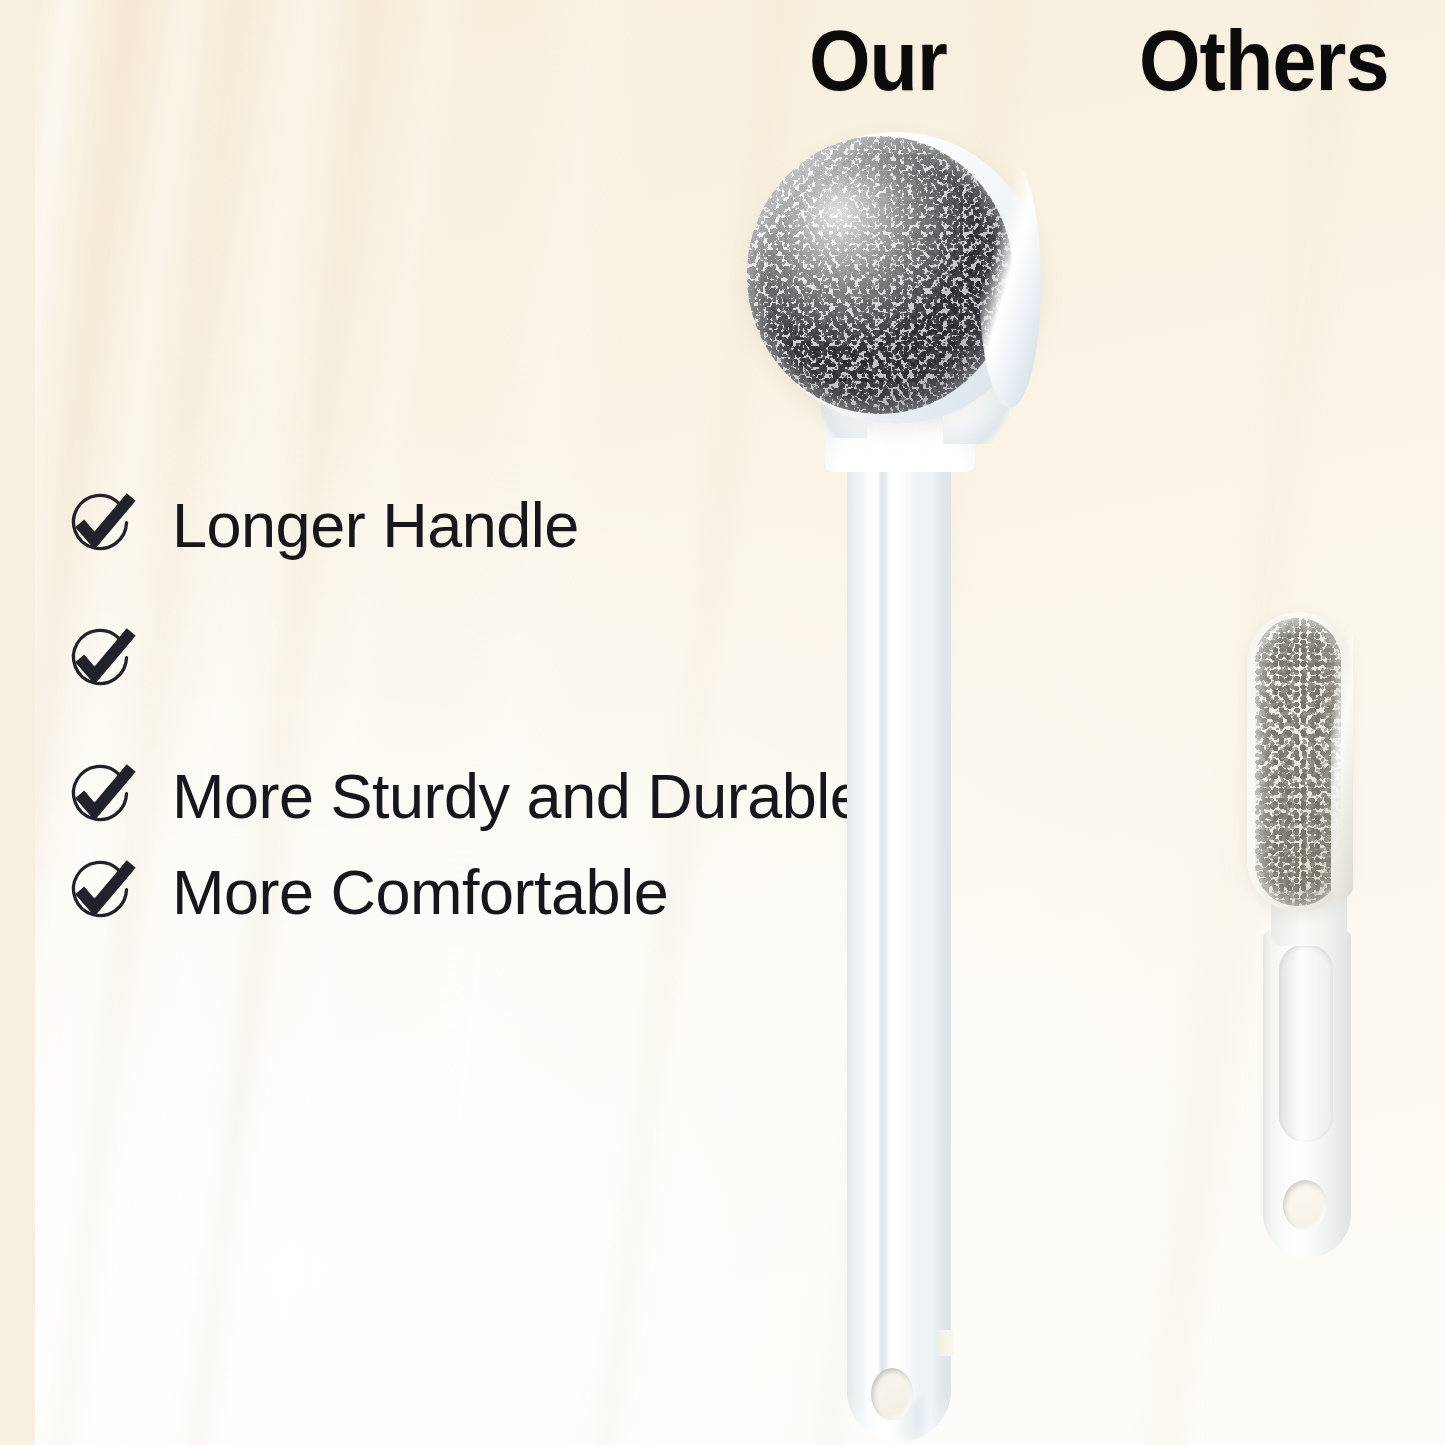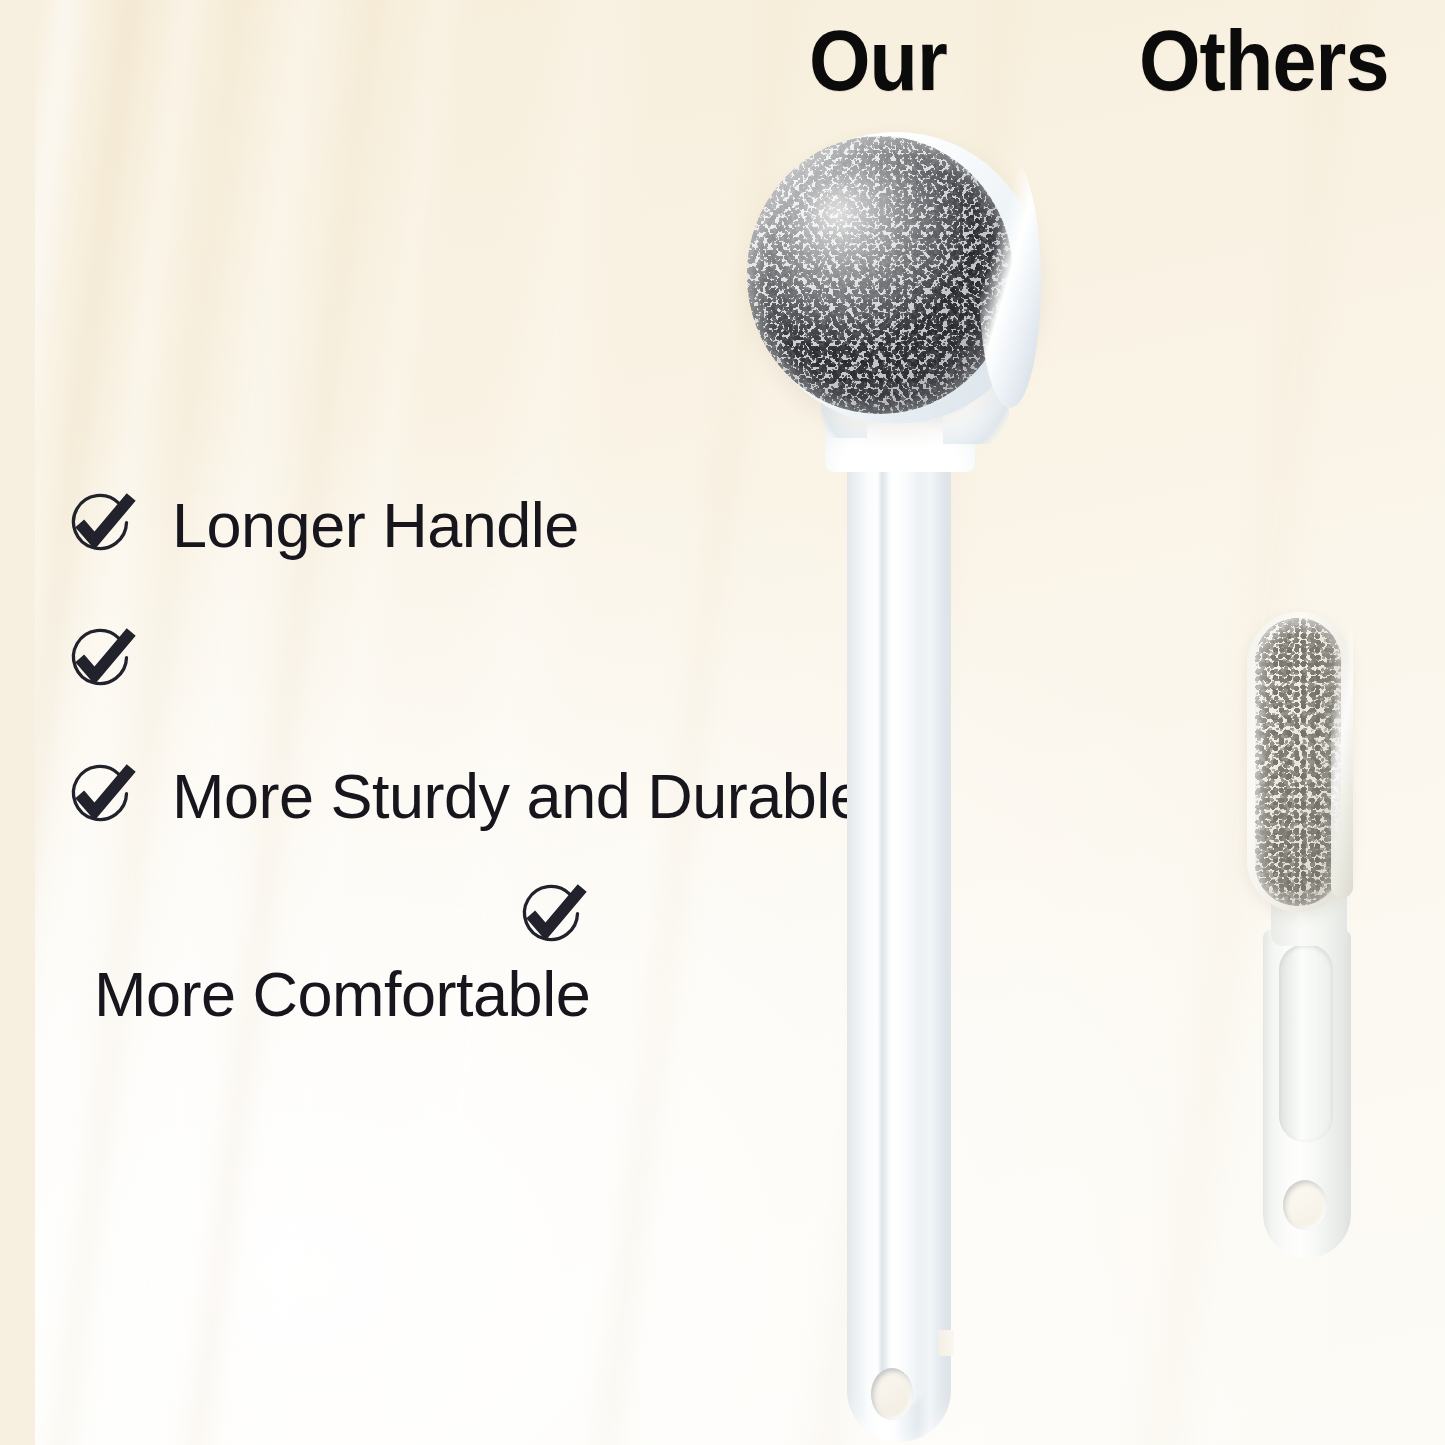--- a/index.html
+++ b/index.html
@@ -57,25 +57,25 @@
     white-space:nowrap;
     transform:scaleX(.92);
     transform-origin:left top;
     text-shadow:0 1px 1px rgba(120,100,70,.18);
   }
   #hdr-our    { left:774px; top:17px; }
   #hdr-others { left:1104px; top:17px; }
 
   
   #feature-list { position:absolute; left:0; top:0; width:780px; }
-  .feat { position:absolute; left:26px; display:flex; align-items:flex-end; }
+  .feat { position:absolute; left:26px; display:flex; align-items:flex-start; }
   .feat-0 { top:486px; }
   .feat-1 { top:621px; }
   .feat-2 { top:757px; }
-  .feat-3 { top:877px;flex-direction:column; }
+  .feat-3 { top:853px; }
 
   .check-icon { width:78px; height:78px; flex:0 0 78px; display:block; }
   .feat-label {
     margin-left:33px;
     font-size:63px;
     line-height:78px;
     color:#16161c;
     white-space:nowrap;
     letter-spacing:-.5px;
   }

